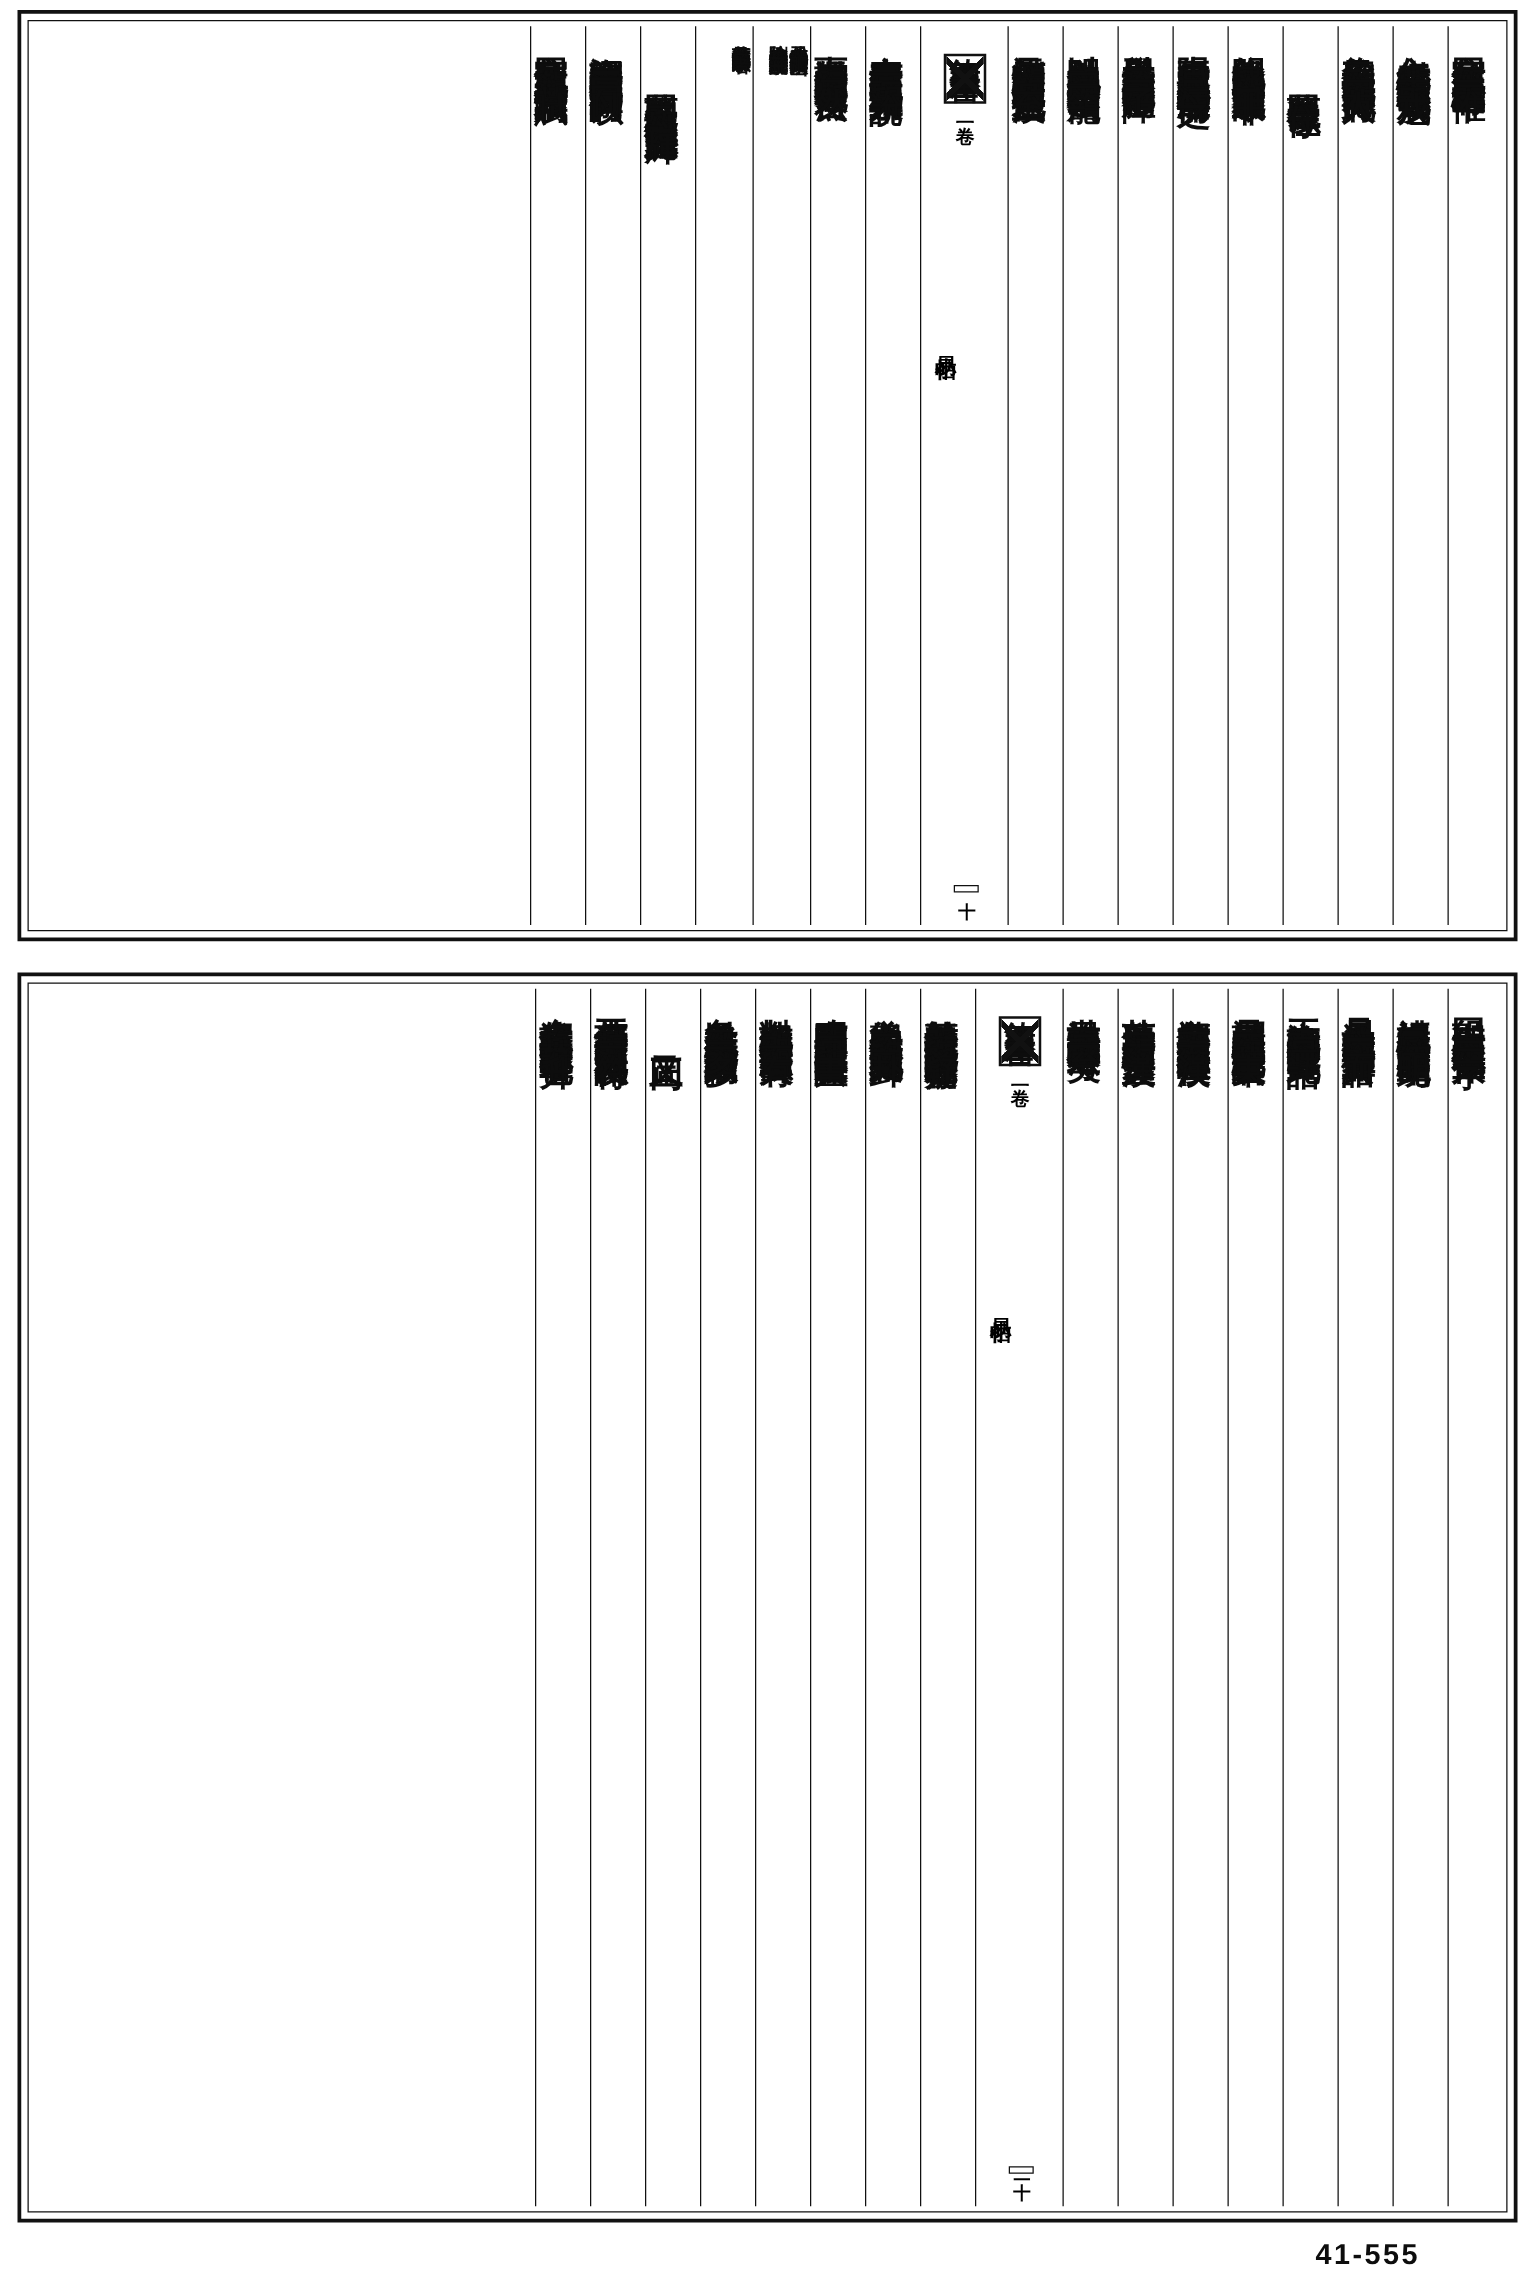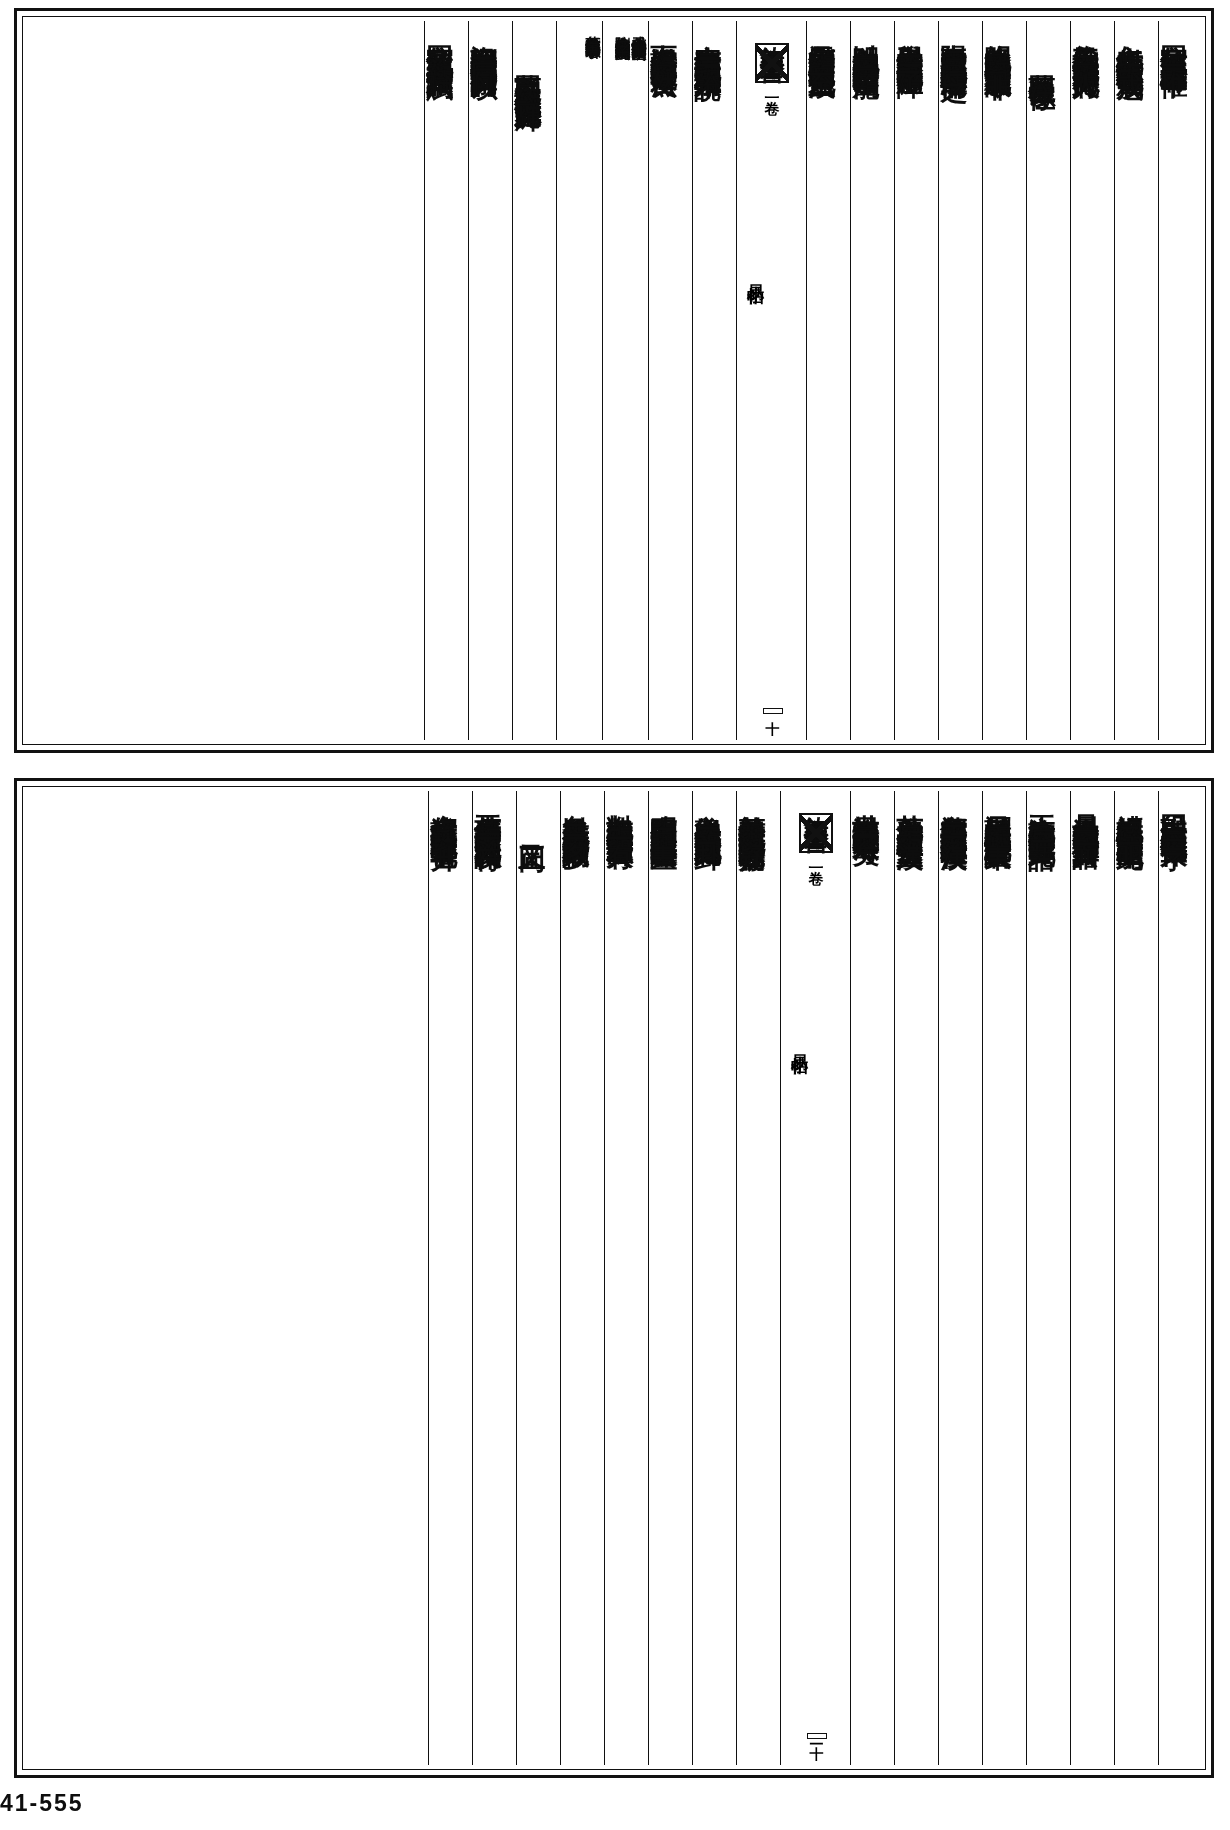--- a/index.html
+++ b/index.html
@@ -136,24 +136,24 @@
     font-size: 14px;
     font-weight: 600;
     position: absolute;
     bottom: 26px;
     left: 26px;
     border: 1px solid #111;
     padding: 2px 0;
   }
   .footer {
     position: absolute;
-    left: 0;
+    left: 12px;
     top: 1790px;
     width: 1124px;
-    text-align: left;
+    text-align: right;
     font-size: 23px;
     font-weight: 700;
     letter-spacing: 2px;
     color: #0d0d0d;
     font-family: "Liberation Sans", sans-serif;
   }
 </style>
 </head>
 <body>
 

